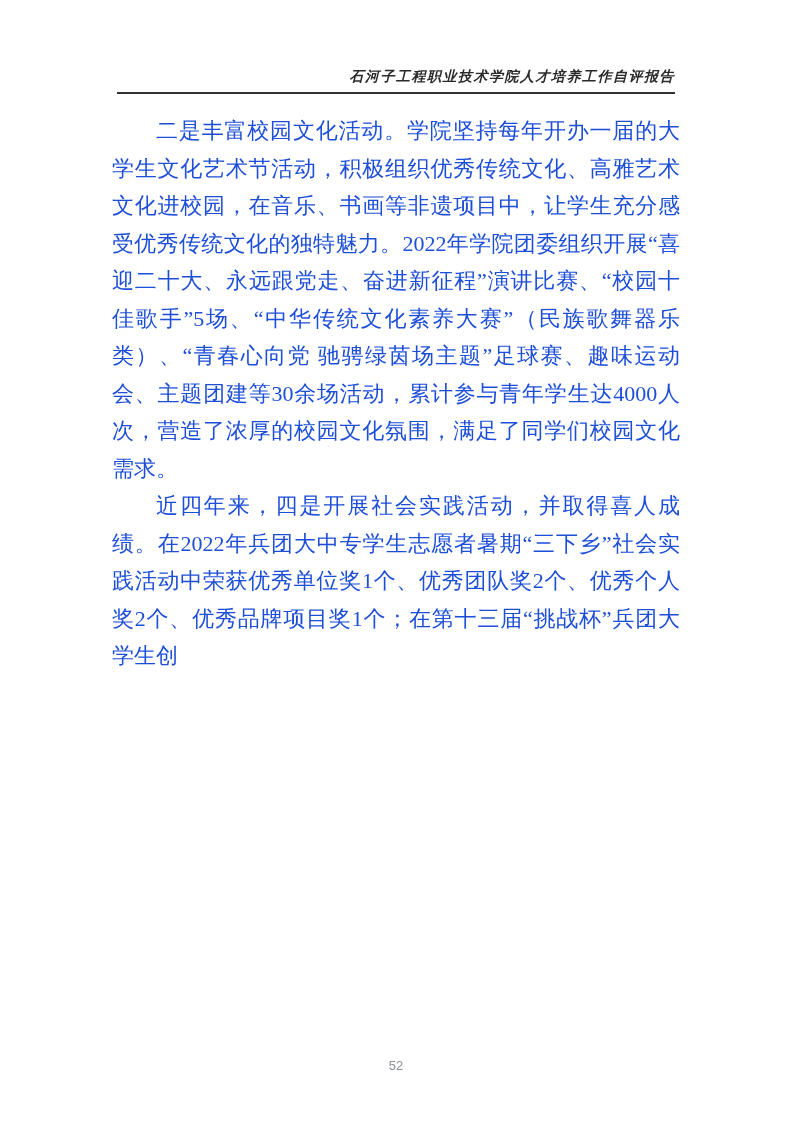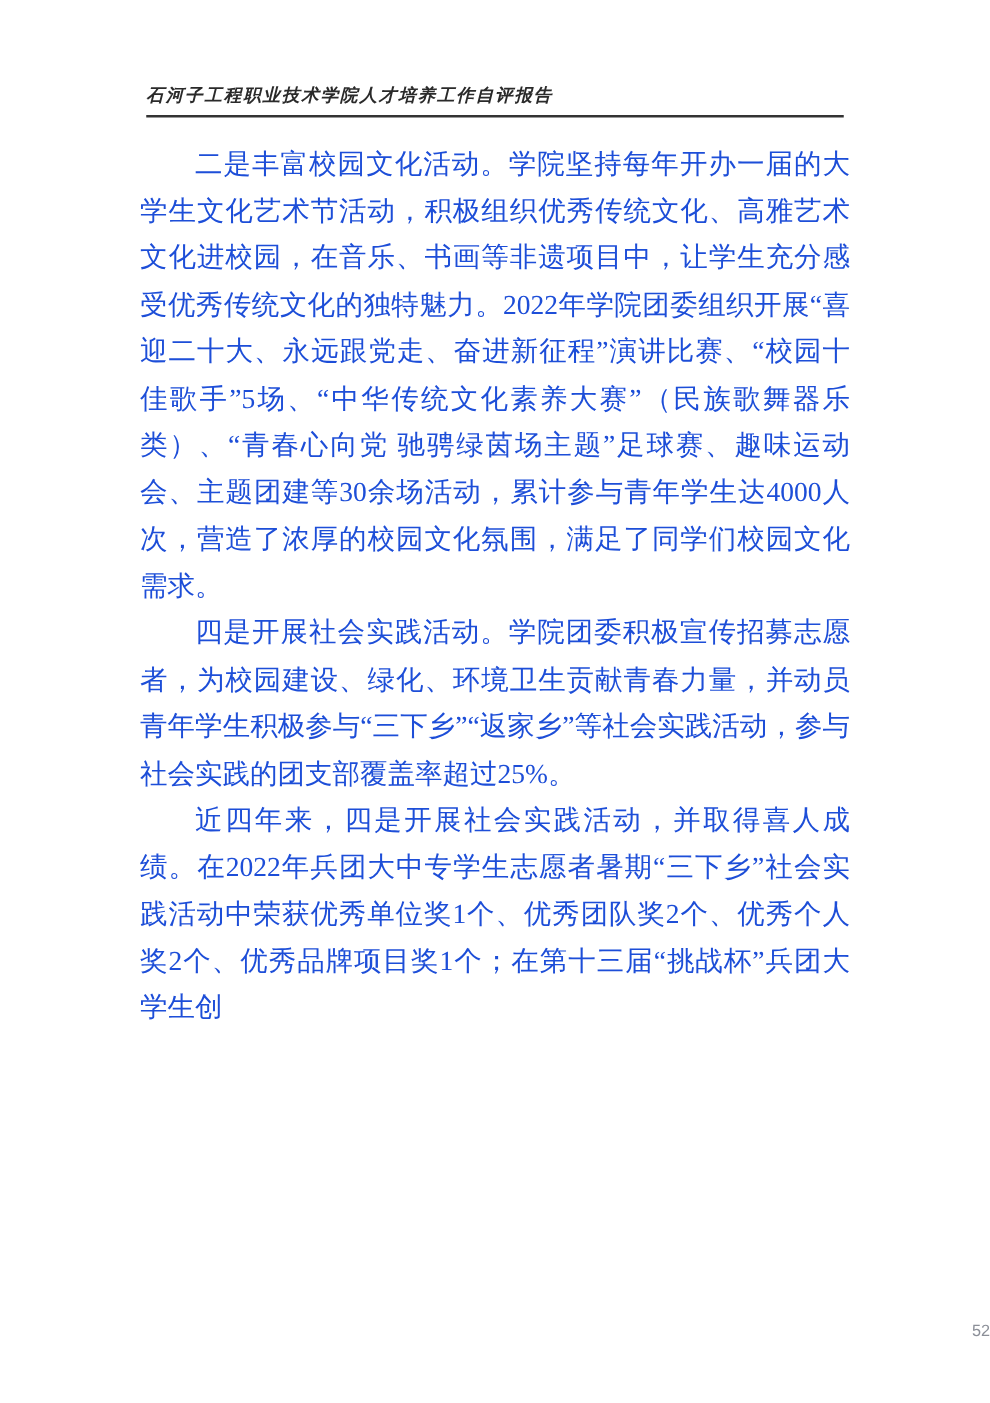--- a/index.html
+++ b/index.html
@@ -13,21 +13,21 @@
     height: 1122px;
     background: #ffffff;
     overflow: hidden;
     font-family: "Liberation Serif", "DejaVu Serif", serif;
   }
   .doc-header {
     position: absolute;
     top: 68px;
     left: 117px;
     width: 558px;
-    text-align: left;
+    text-align: right;
   }
   .doc-header-title {
     font-size: 14px;
     font-weight: 700;
     letter-spacing: 1.5px;
     color: #2a2a2a;
     font-style: italic;
   }
   .doc-header-rule {
     margin-top: 6px;
@@ -47,41 +47,40 @@
   .doc-body p {
     margin: 0;
     padding: 0;
     text-indent: 2em;
   }
   .doc-footer {
     position: absolute;
     top: 1056px;
     left: 0;
     width: 100%;
-    text-align: right;
+    text-align: center;
   }
   .page-number {
     font-size: 13px;
     color: #8b8f98;
     font-family: "Liberation Sans", "DejaVu Sans", sans-serif;
   }
 </style>
 </head>
 <body>
 
 <div class="page">
 
   <div class="doc-header">
     <div class="doc-header-title">石河子工程职业技术学院人才培养工作自评报告</div>
     <div class="doc-header-rule"></div>
   </div>
 
   <div class="doc-body">
     <p>二是丰富校园文化活动。学院坚持每年开办一届的大学生文化艺术节活动，积极组织优秀传统文化、高雅艺术文化进校园，在音乐、书画等非遗项目中，让学生充分感受优秀传统文化的独特魅力。2022年学院团委组织开展“喜迎二十大、永远跟党走、奋进新征程”演讲比赛、“校园十佳歌手”5场、“中华传统文化素养大赛”（民族歌舞器乐类）、“青春心向党 驰骋绿茵场主题”足球赛、趣味运动会、主题团建等30余场活动，累计参与青年学生达4000人次，营造了浓厚的校园文化氛围，满足了同学们校园文化需求。</p>
-    <p>四是开展社会实践活动。学院团委积极宣传招募志愿者，为校园建设、绿化、环境卫生贡献青春力量，并动员青年学生积极参与“三下乡”“返家乡”等社会实践活动，参与社会实践的团支部覆盖率超过25%。</p>
     <p>近四年来，四是开展社会实践活动，并取得喜人成绩。在2022年兵团大中专学生志愿者暑期“三下乡”社会实践活动中荣获优秀单位奖1个、优秀团队奖2个、优秀个人奖2个、优秀品牌项目奖1个；在第十三届“挑战杯”兵团大学生创</p>
   </div>
 
   <div class="doc-footer">
     <span class="page-number">52</span>
   </div>
 
 </div>
 
 </body></html>

